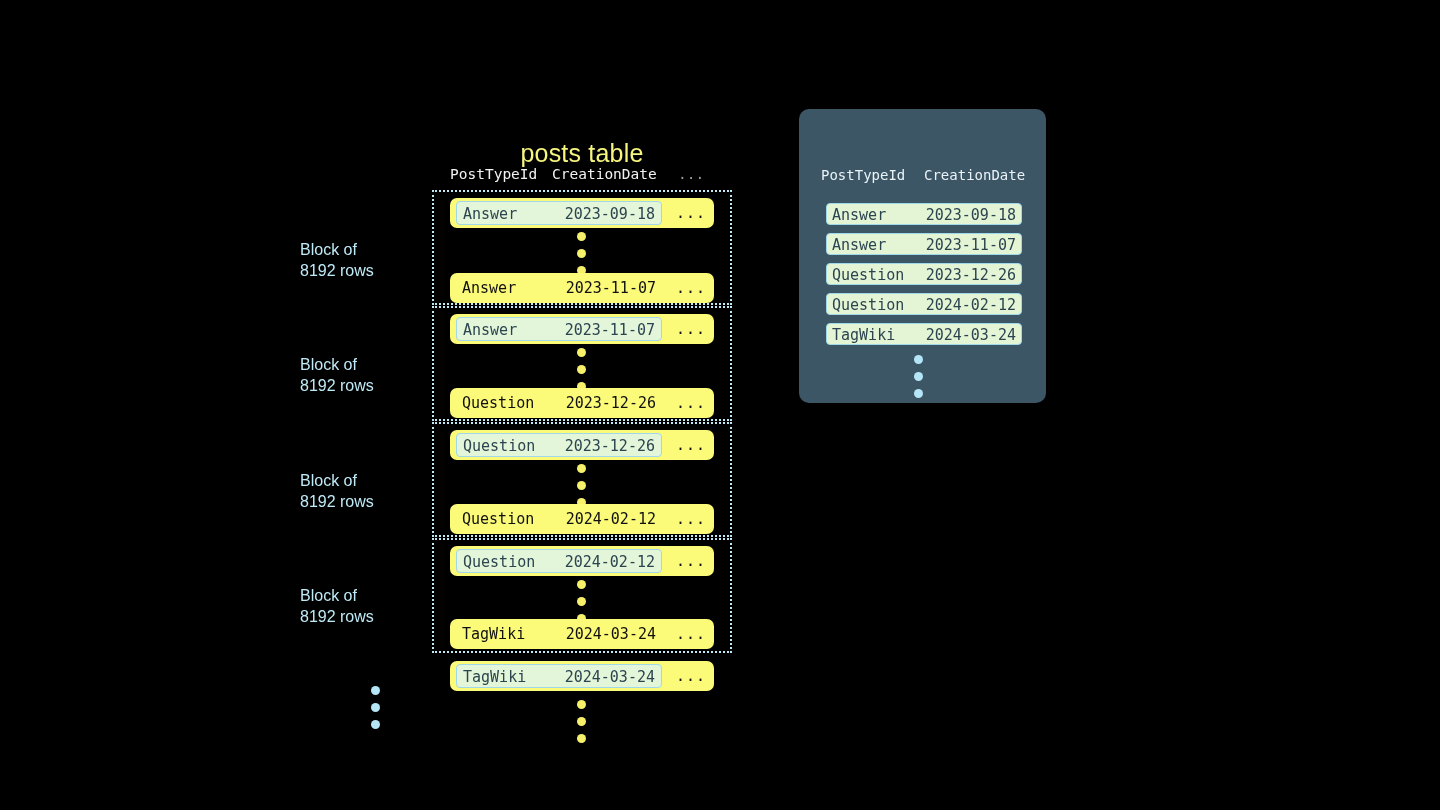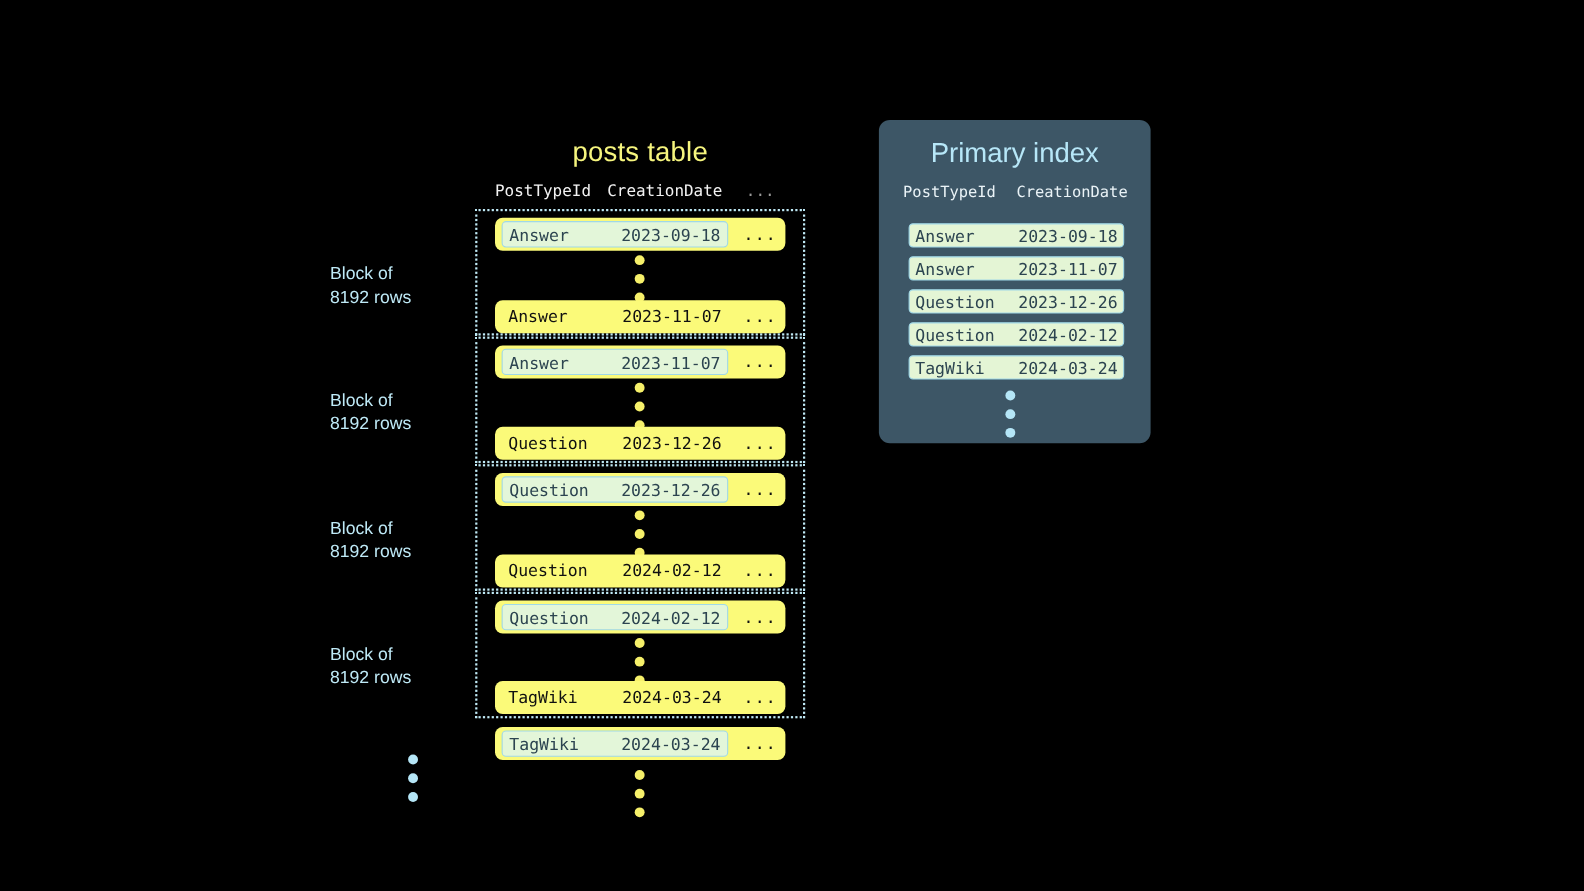--- a/index.html
+++ b/index.html
@@ -12,21 +12,21 @@
     height: 810px;
     position: relative;
     overflow: hidden;
     font-family: "Liberation Sans", sans-serif;
   }
 
   
   #posts-title {
     position: absolute;
     left: 432px;
-    top: 124px;
+    top: 139px;
     width: 300px;
     text-align: center;
     color: #f6f57e;
     font-size: 25px;
     font-family: "Liberation Sans", sans-serif;
     letter-spacing: 0.2px;
   }
   #posts-colheads {
     position: absolute;
     left: 432px;
@@ -291,21 +291,20 @@
     <i></i>
     <i></i>
   </div>
 <div class="vdots blue" style="left:371px; top:686px;">
     <i></i>
     <i></i>
     <i></i>
   </div>
 
 <div id="index-panel">
-  <div id="index-title">Primary index</div>
   <div id="index-colheads">
     <span class="ch-type">PostTypeId</span>
     <span class="ch-date">CreationDate</span>
   </div>
 
   <div class="idxrow" style="top:94px;">
     <span class="c-type">Answer</span>
     <span class="c-date">2023-09-18</span>
   </div>
   <div class="idxrow" style="top:124px;">

